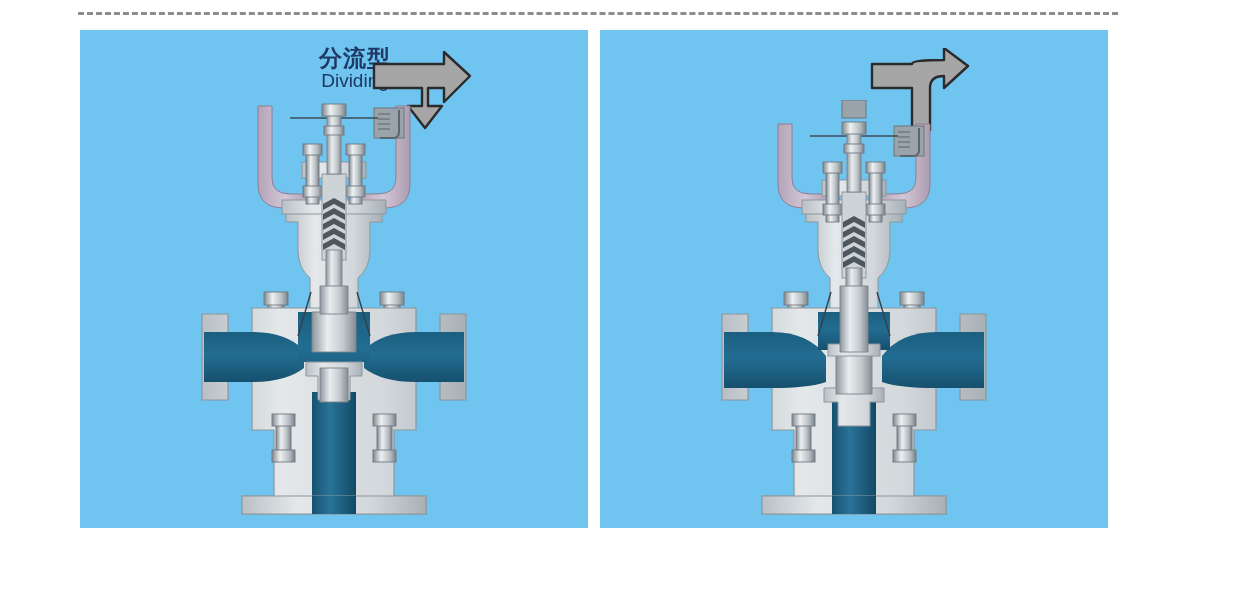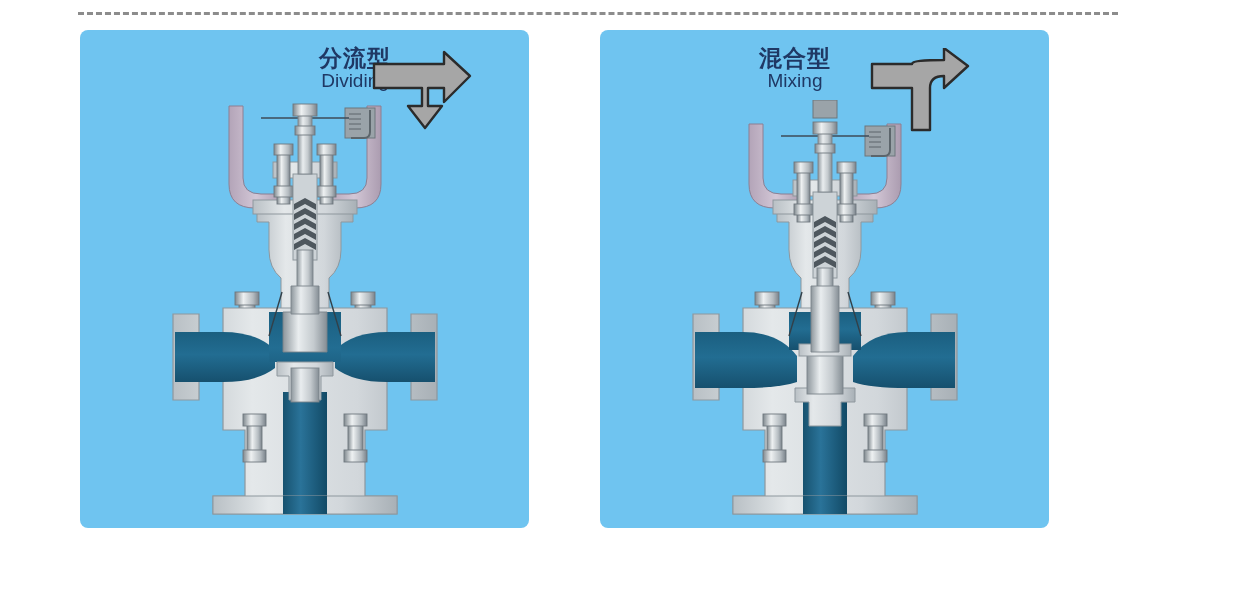--- a/index.html
+++ b/index.html
@@ -22,25 +22,24 @@
     top: 12px;
     width: 1040px;
     height: 0;
     border-top: 3px dashed #8c8c8c;
   }
 
   
   .panel {
     position: absolute;
     top: 30px;
-    width: 449px;
+    width: 508px;
     height: 498px;
     background: #6fc4f0;
     overflow: hidden;
-    border-radius: 8px;
   }
   .panel.left  { left: 80px; }
   .panel.right { left: 600px; }
 
   
   .label-block {
     position: absolute;
     text-align: center;
     color: #1f3864;
     line-height: 1.05;
@@ -222,24 +221,20 @@
       </g>
 
       <rect x="48" y="396" width="184" height="18" fill="url(#gBody)" stroke="#8e979d" stroke-width="1"></rect>
       <rect x="118" y="396" width="44" height="18" fill="url(#gFluidV)"></rect>
     </svg>
   </div>
 </div>
 
 <div class="panel right">
 
-  <div class="label-block label-right">
-    <div class="label-cn">混合型</div>
-    <div class="label-en">Mixing</div>
-  </div>
 
   <div class="arrow-icon arrow-right">
     <svg width="110" height="85" viewBox="0 0 110 85">
       <path d="M4,16 L4,40 L44,40 L44,82 L62,82 L62,40 Q62,28 76,28 L76,40 L100,18 L76,0 L76,12 Q44,12 44,16 Z" fill="#a6a6a6" stroke="#2b2b2b" stroke-width="2.4" stroke-linejoin="round"></path>
     </svg>
   </div>
 
   <div class="valve">
     <svg width="280" height="420" viewBox="0 0 280 420">
       <defs>

